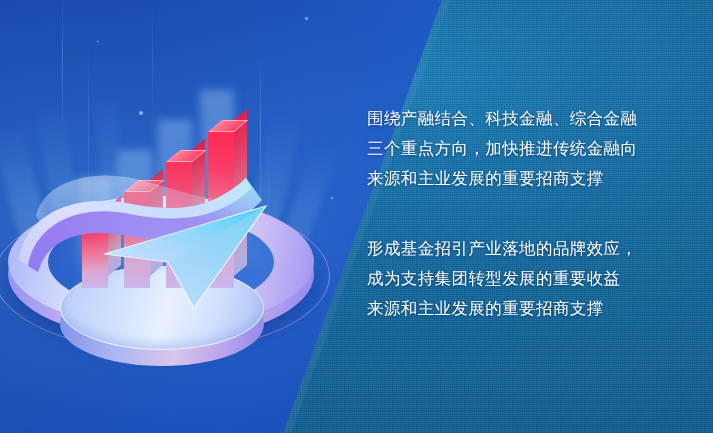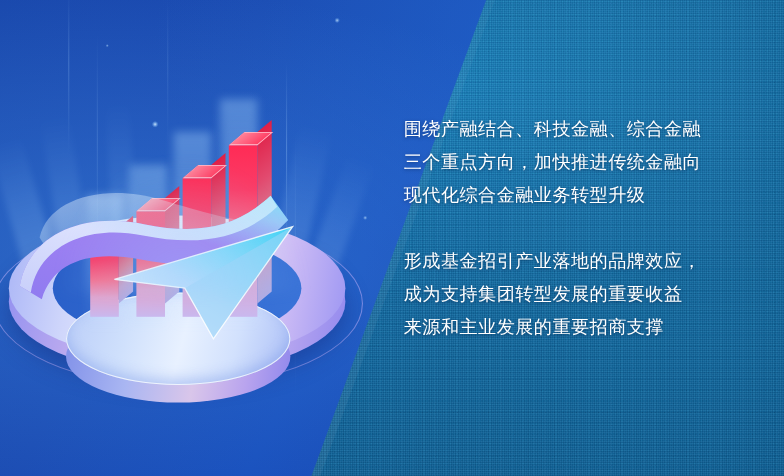--- a/index.html
+++ b/index.html
@@ -43,21 +43,21 @@
   #texture-edge{
     position:absolute;inset:0;
     clip-path:polygon(442px 0, 450px 0, 291px 433px, 283px 433px);
     background:linear-gradient(90deg,rgba(255,255,255,.10),rgba(255,255,255,0));
   }
 
   
   #copy{position:absolute;left:367px;top:103px;width:305px;}
   .para{color:#ffffff;font-size:16.5px;line-height:30px;letter-spacing:.4px;
         text-shadow:0 1px 3px rgba(4,30,70,.55);white-space:pre-line;}
-  .para + .para{margin-top:30px;}
+  .para + .para{margin-top:40px;}
 
   
   #art{position:absolute;left:0;top:96px;width:330px;height:260px;}
 
   .glow-beam{position:absolute;transform-origin:50% 100%;
     background:linear-gradient(180deg,rgba(150,205,255,0) 0%,rgba(155,205,255,.30) 55%,rgba(180,220,255,.42) 100%);
     filter:blur(3px);}
 
   
   .ring-outer{
@@ -231,19 +231,19 @@
       <path d="M168,166 L266,110 L194,212 Z" fill="#9fd6f7" opacity=".55"></path>
       <path d="M104,158 L266,110 L194,212 L168,166 Z" fill="none" stroke="rgba(255,255,255,.85)" stroke-width="1.2"></path>
     </svg>
 
     <div id="spotlight"></div>
   </div>
 
   <div id="copy">
     <div class="para">围绕产融结合、科技金融、综合金融
 三个重点方向，加快推进传统金融向
-现代化综合金融业务转型升级</div>
+来源和主业发展的重要招商支撑</div>
     <div class="para">形成基金招引产业落地的品牌效应，
 成为支持集团转型发展的重要收益
 来源和主业发展的重要招商支撑</div>
   </div>
 
 </div>
 
 </body></html>

